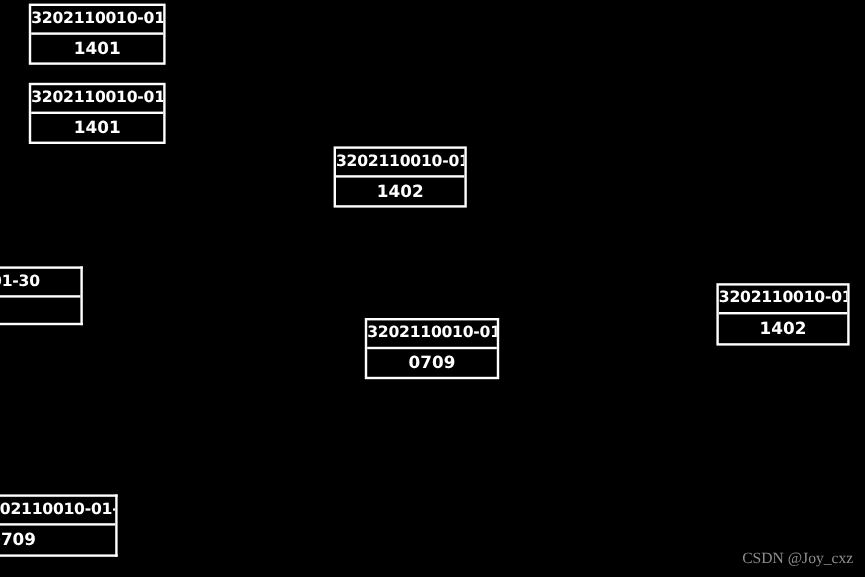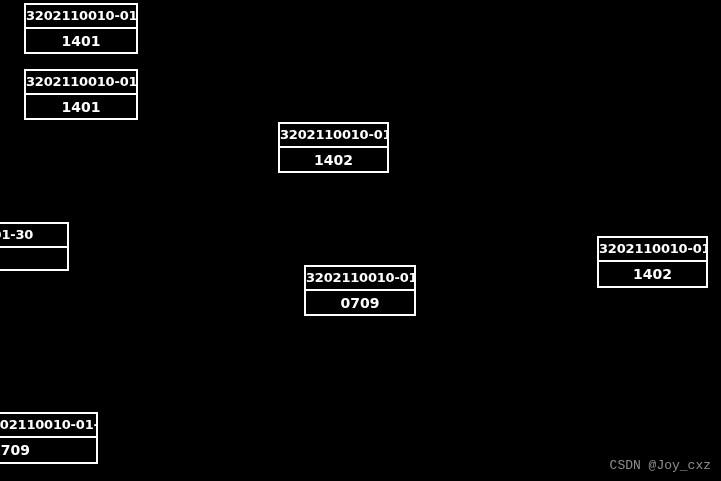--- a/index.html
+++ b/index.html
@@ -59,21 +59,21 @@
   }
   .clipped {
     border-left: none;
   }
   .watermark {
     position: absolute;
     right: 10px;
     bottom: 8px;
     color: #8f8f8f;
     font-size: 13px;
-    font-family: Liberation Mono, monospace;
+    font-family: Liberation Serif, serif;
     white-space: nowrap;
     user-select: none;
   }
 </style>
 </head>
 <body>
 
 <div id="canvas" style="width: 721px; height: 481px; background: rgb(0, 0, 0);">
 
   <div class="label-box" style="left: 24px; top: 3px; width: 114px; height: 51px;">

